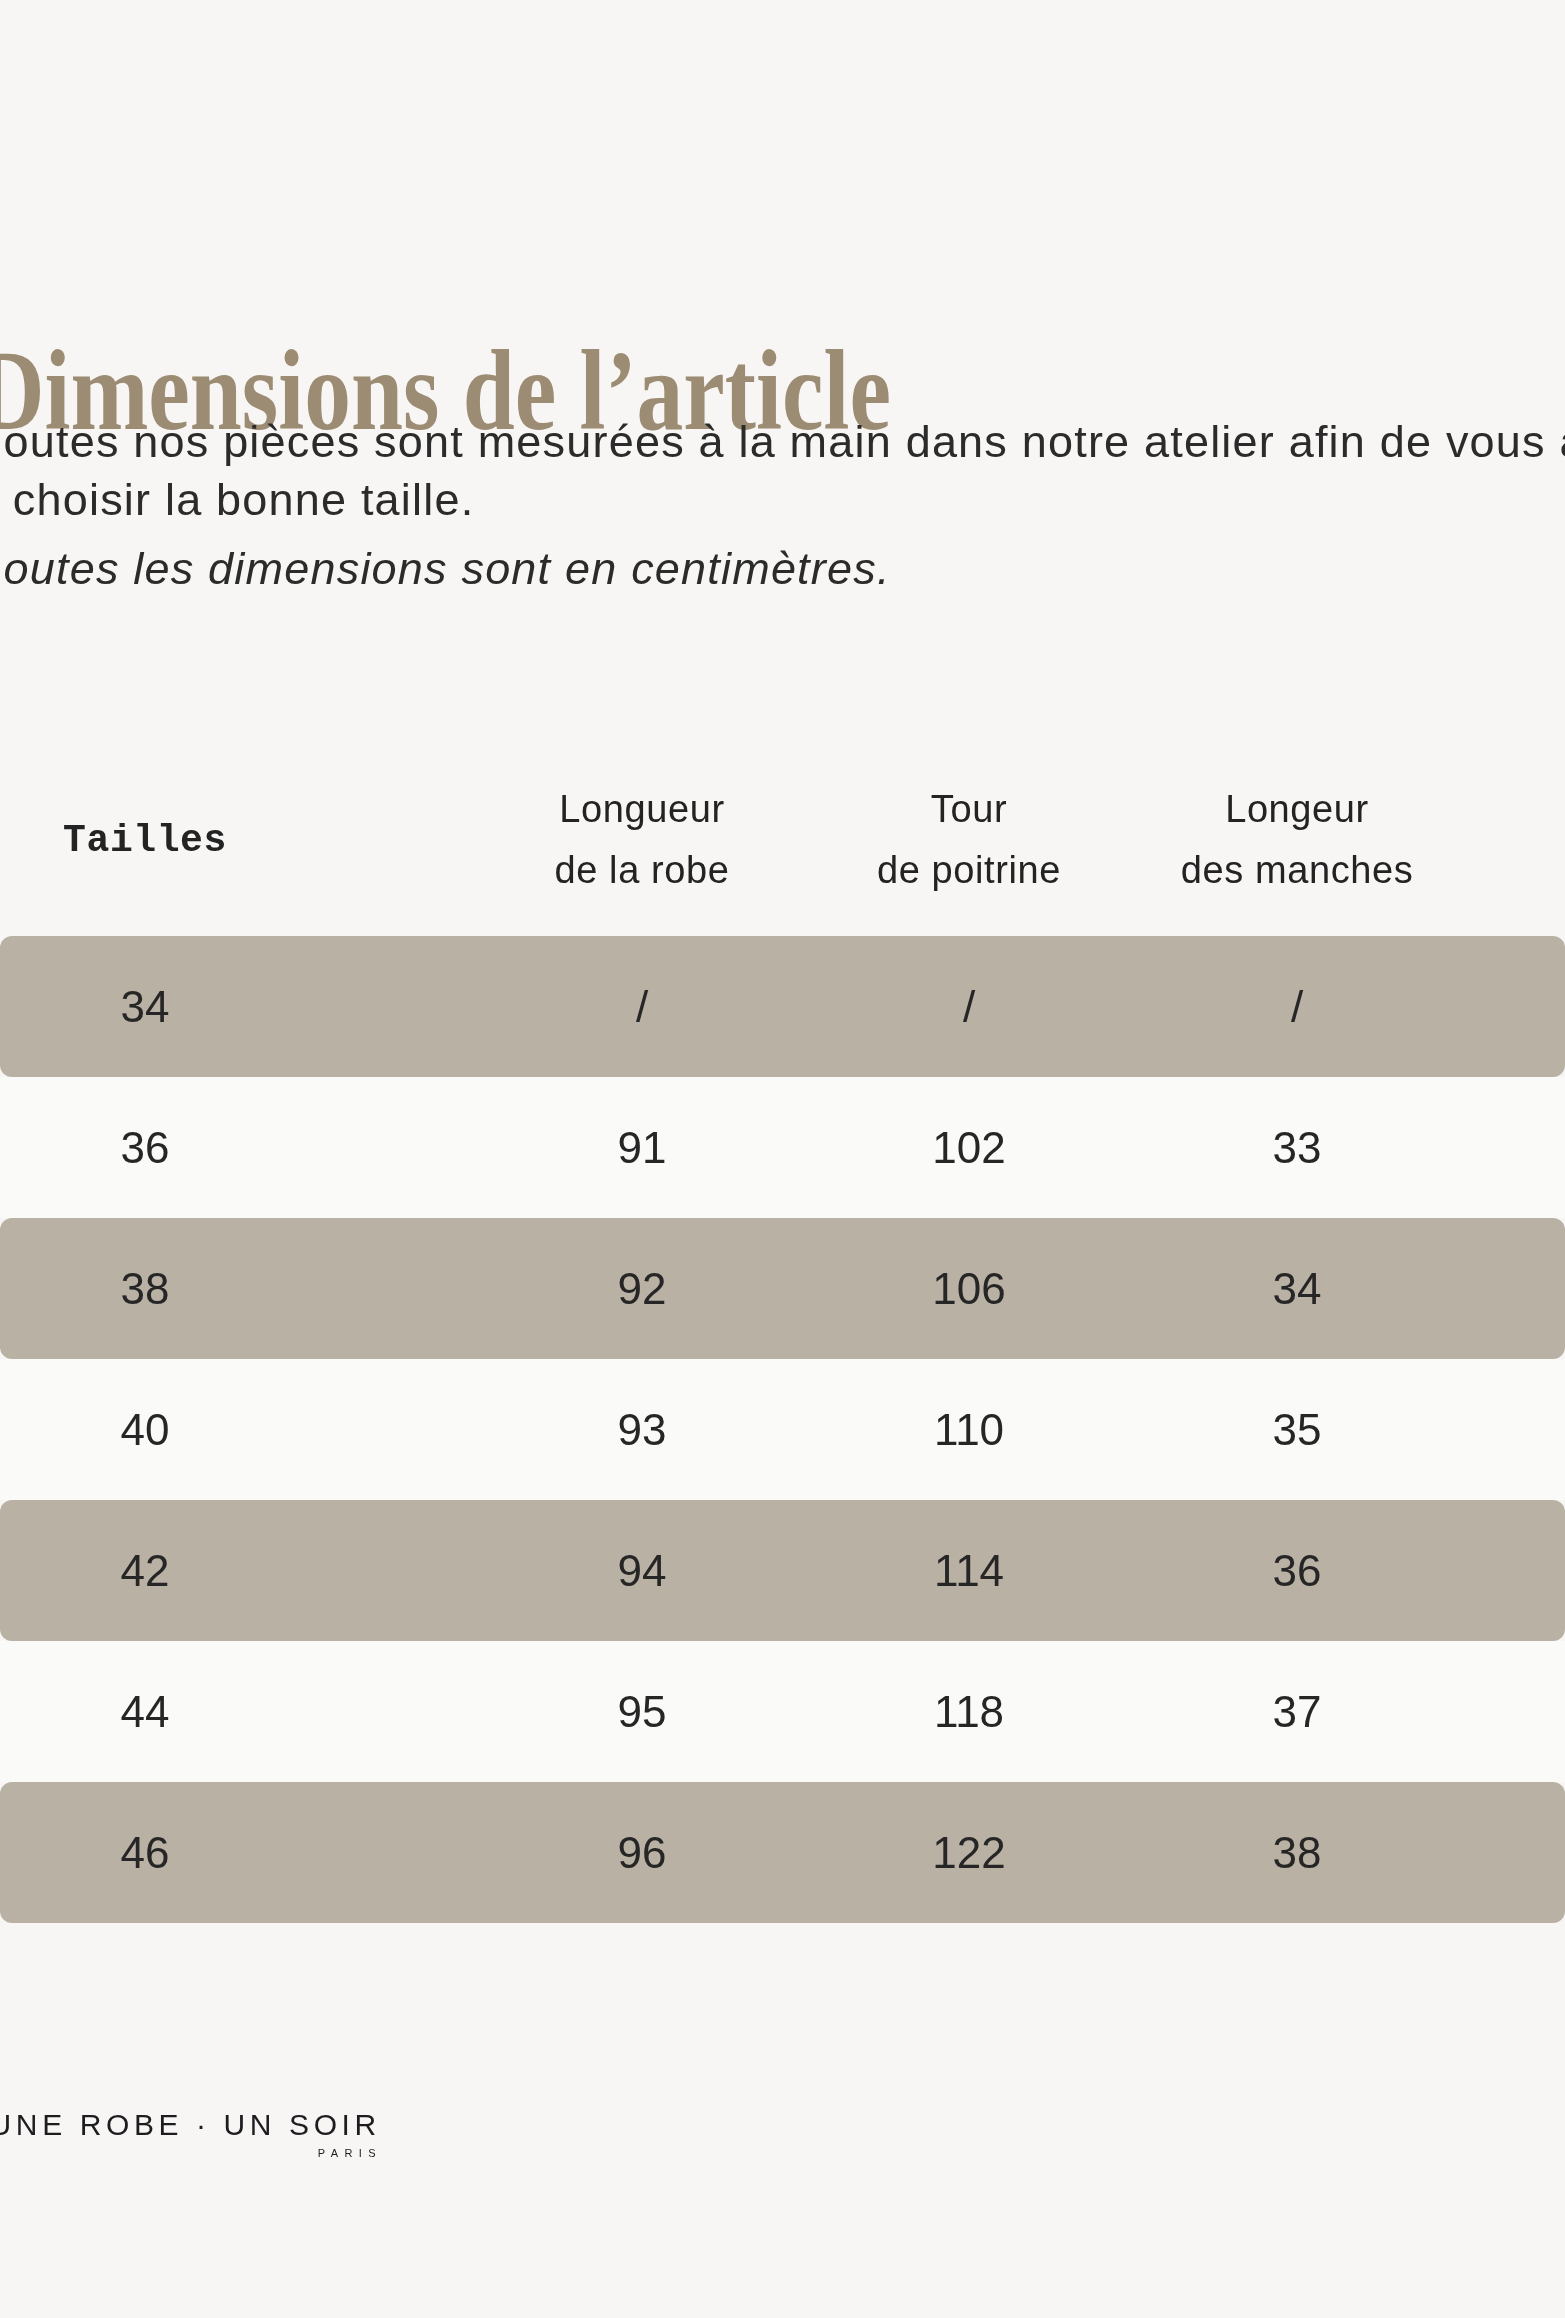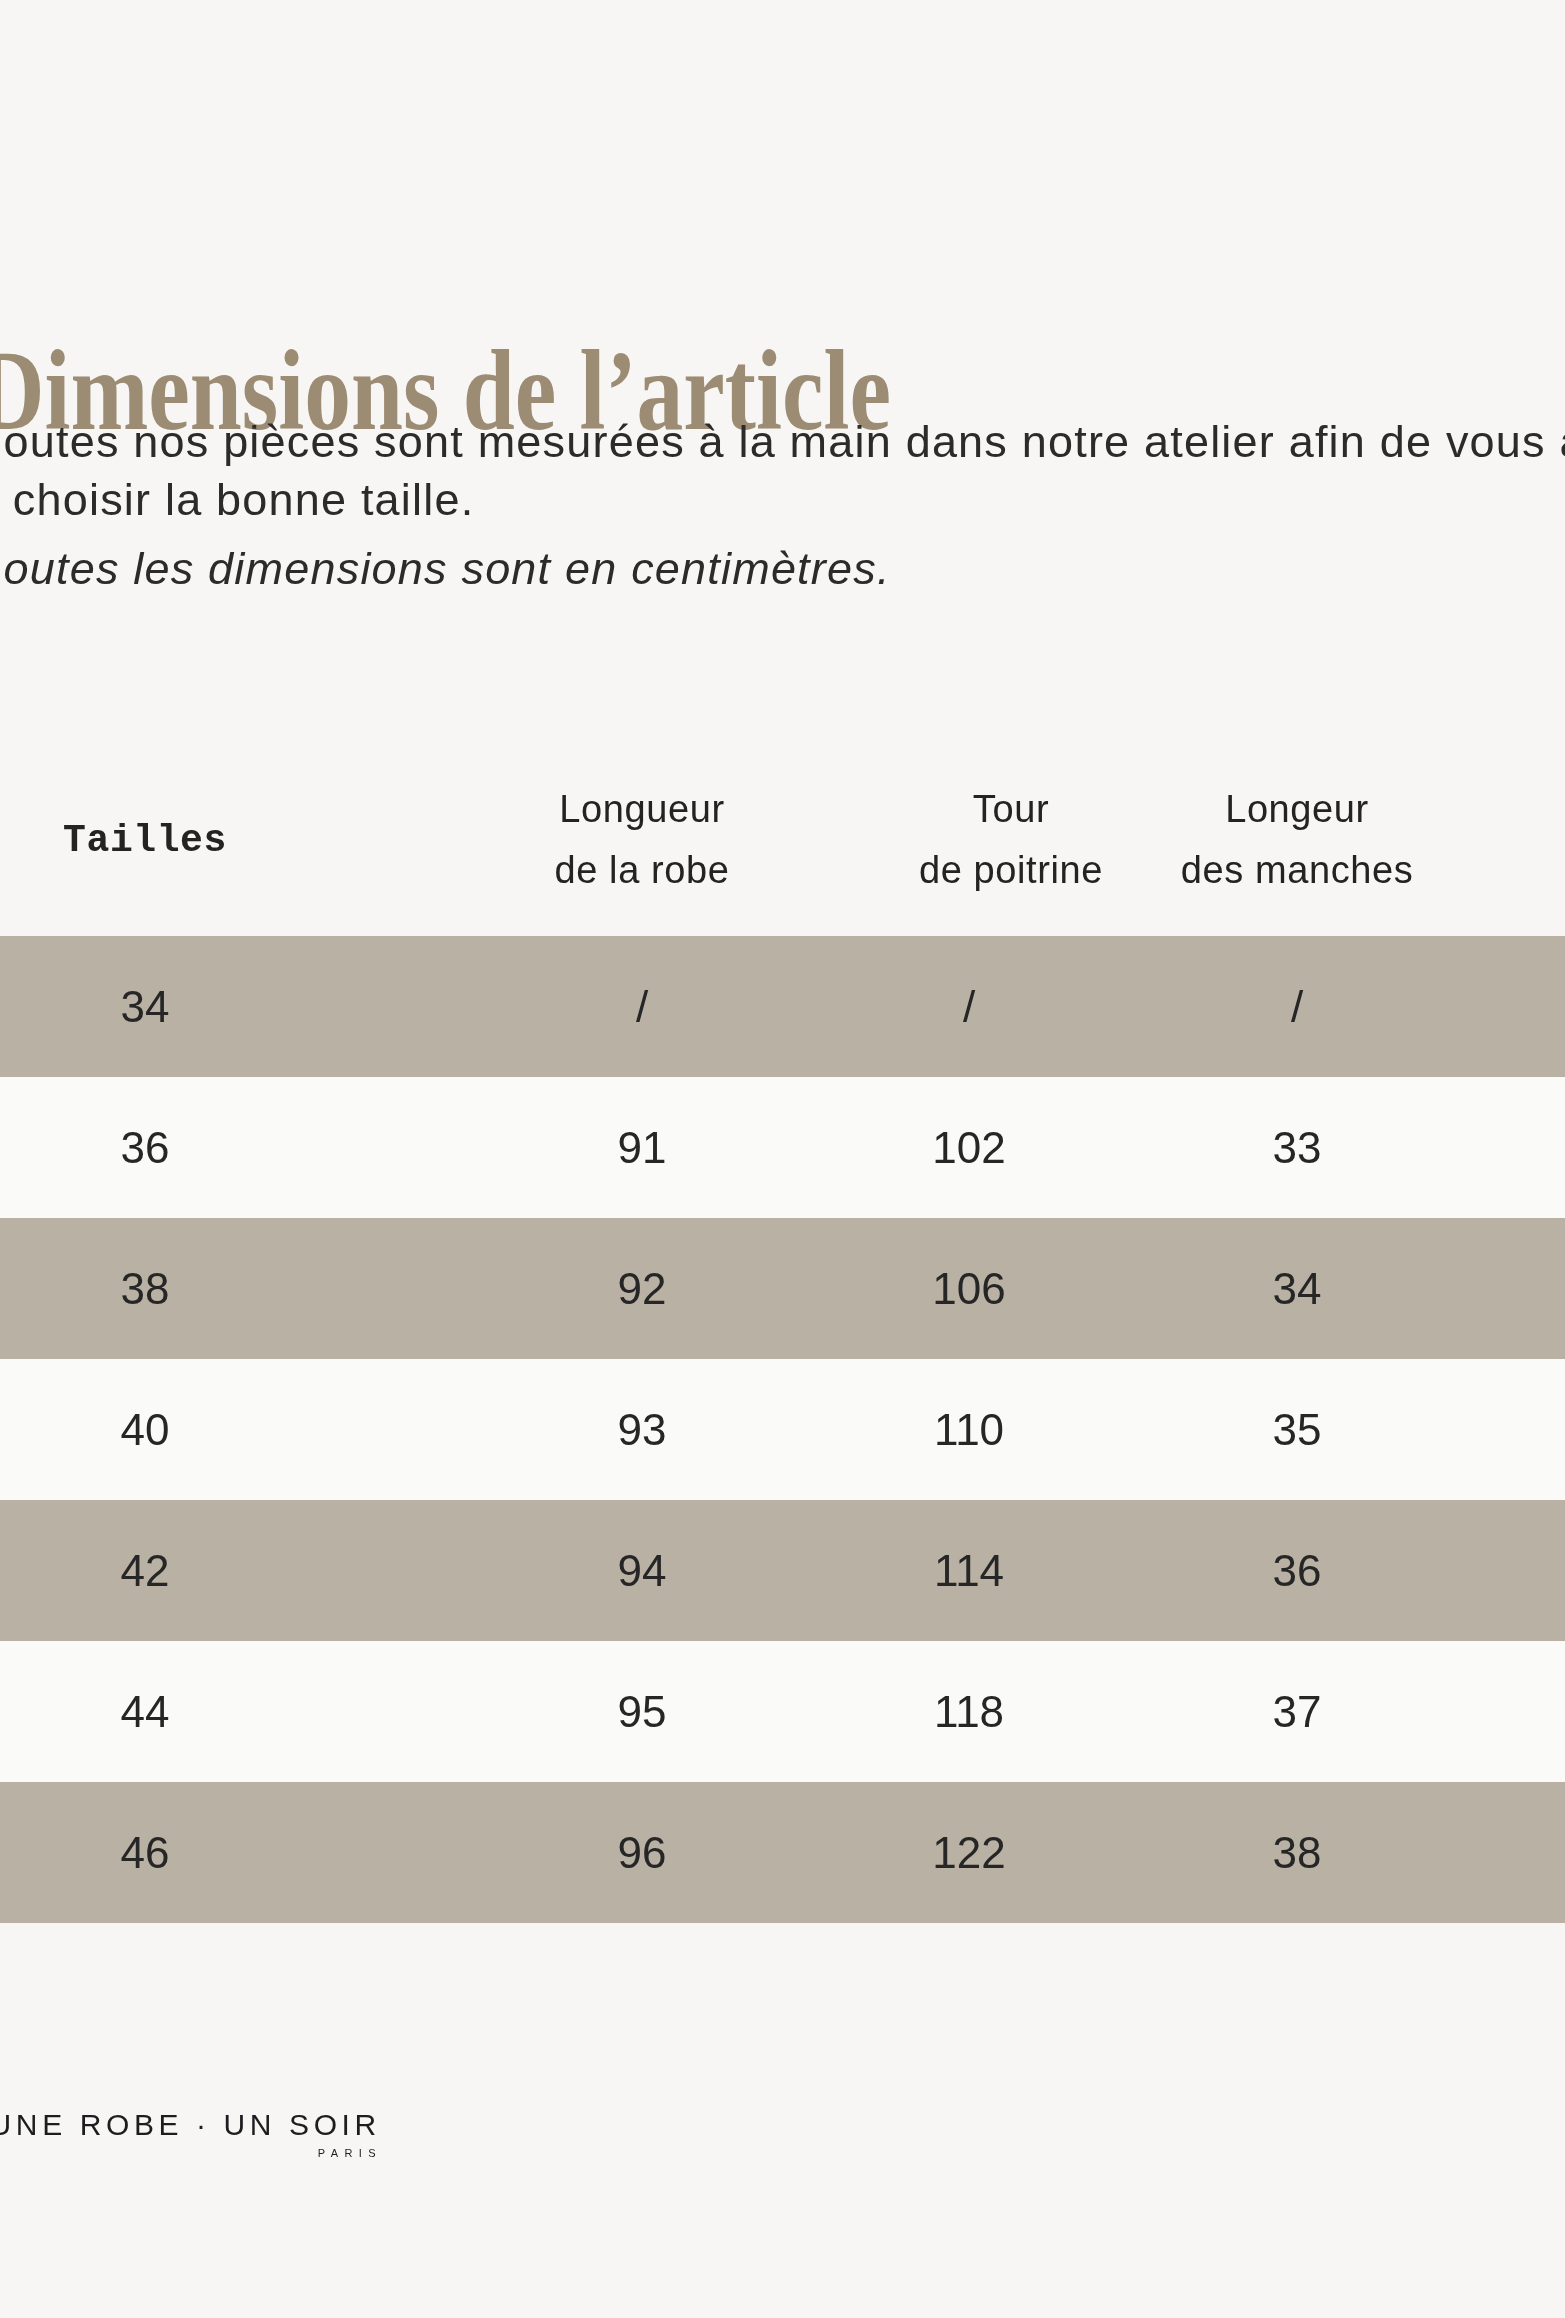--- a/index.html
+++ b/index.html
@@ -28,24 +28,24 @@
     color:var(--text);white-space:nowrap;
   }
   .intro .line2{padding-left:9.3px;}
   .intro .note{font-style:italic;margin-top:11px;}
   .header-cell{
     position:absolute;top:779px;transform:translateX(-50%);
     text-align:center;font-size:38px;line-height:61px;letter-spacing:0.6px;
     color:#232323;white-space:nowrap;
   }
   .header-cell.tailles{font-weight:bold;line-height:123px;}
-  .hc1{left:145px;font-family:Liberation Mono, monospace;}.hc2{left:642px;}.hc3{left:1011px;}.hc4{left:1297px;}
+  .hc1{left:145px;font-family:Liberation Mono, monospace;}.hc2{left:642px;}.hc3{left:969px;}.hc4{left:1297px;}
   .size-table{position:absolute;left:0;top:936px;width:1565px;}
   .row{position:relative;height:141px;}
-  .row.taupe{background:var(--row-taupe);}
+  .row.taupe{background:var(--row-taupe);border-radius:12px;}
   .row.light{background:var(--row-light);}
   .cell{
     position:absolute;top:50%;transform:translate(-50%,-50%);
     font-size:44px;color:#262626;white-space:nowrap;
   }
   .c1{left:145px;}.c2{left:642px;}.c3{left:969px;}.c4{left:1297px;}
   .brand{position:absolute;left:-10.4px;top:2108px;width:386px;color:var(--logo);}
   .brand-line{font-size:30px;letter-spacing:4.6px;white-space:nowrap;}
   .brand-city{text-align:right;font-size:11px;letter-spacing:6.4px;margin-top:4.6px;margin-right:-6.4px;}
 </style>

